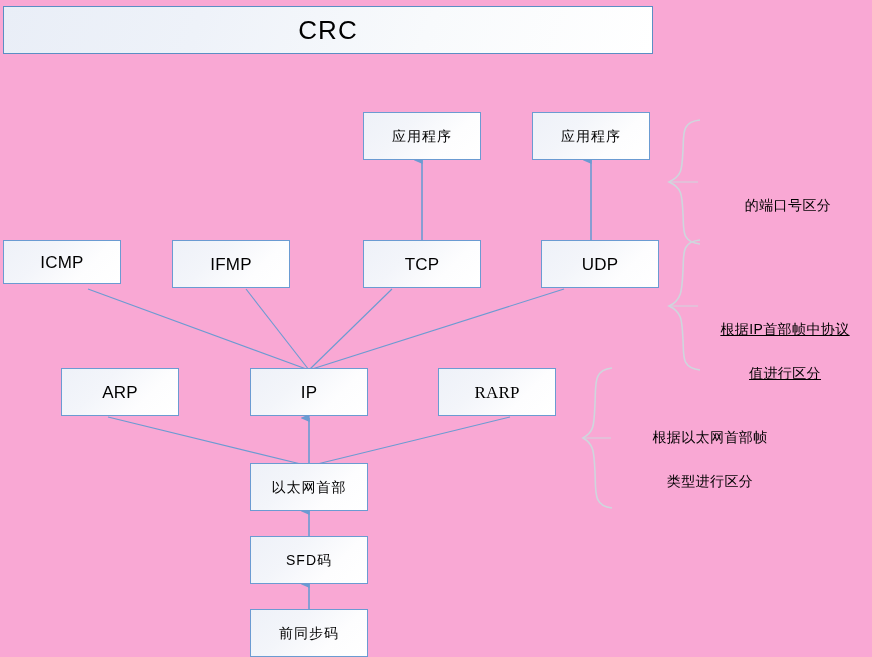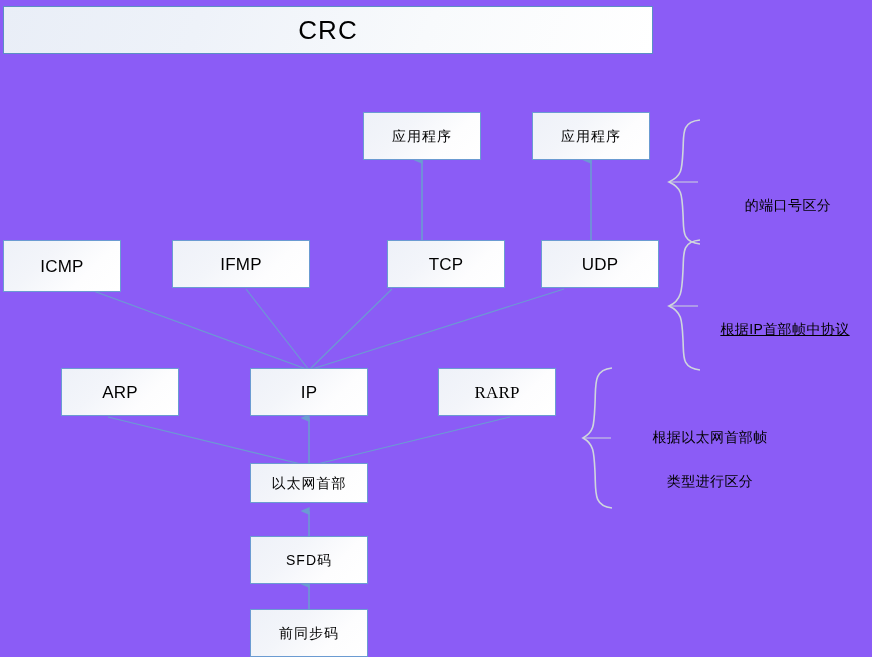--- a/index.html
+++ b/index.html
@@ -8,21 +8,21 @@
     padding: 0;
     background: #ffffff;
   }
   body {
     font-family: "Liberation Sans", "DejaVu Sans", sans-serif;
   }
   #canvas {
     position: relative;
     width: 872px;
     height: 657px;
-    background: #8b5cf6;
+    background: #f9a8d4;
     overflow: hidden;
   }
   .node {
     position: absolute;
     box-sizing: border-box;
     border: 1px solid #6b9bd2;
     background: linear-gradient(135deg, #eef1f8 0%, #f3f5fa 35%, #fdfdfe 70%, #ffffff 100%);
     display: flex;
     align-items: center;
     justify-content: center;
@@ -122,66 +122,67 @@
   </div>
 
   <div class="node node-cjk" style="left:363px; top:112px; width:118px; height:48px;">
     <span class="lbl">应用程序</span>
   </div>
 
   <div class="node node-cjk" style="left:532px; top:112px; width:118px; height:48px;">
     <span class="lbl">应用程序</span>
   </div>
 
-  <div class="node node-latin" style="left:3px; top:240px; width:118px; height:52px;text-align:right;">
+  <div class="node node-latin" style="left:3px; top:240px; width:118px; height:44px;text-align:right;">
     <span class="lbl">ICMP</span>
   </div>
 
-  <div class="node node-latin" style="left:172px; top:240px; width:138px; height:48px;">
+  <div class="node node-latin" style="left:172px; top:240px; width:118px; height:48px;">
     <span class="lbl">IFMP</span>
   </div>
 
-  <div class="node node-latin" style="left:363px; top:240px; width:118px; height:48px;margin-left:24px;">
+  <div class="node node-latin" style="left:363px; top:240px; width:118px; height:48px;">
     <span class="lbl">TCP</span>
   </div>
 
   <div class="node node-latin" style="left:532px; top:240px; width:118px; height:48px;margin-left:9px;">
     <span class="lbl">UDP</span>
   </div>
 
   <div class="node node-latin" style="left:61px; top:368px; width:118px; height:48px;">
     <span class="lbl">ARP</span>
   </div>
 
   <div class="node node-latin" style="left:250px; top:368px; width:118px; height:48px;">
     <span class="lbl">IP</span>
   </div>
 
   <div class="node node-latin" style="left:438px; top:368px; width:118px; height:48px;font-family:Liberation Serif, serif;">
     <span class="lbl">RARP</span>
   </div>
 
-  <div class="node node-cjk" style="left:250px; top:463px; width:118px; height:40px;justify-content:center;">
+  <div class="node node-cjk" style="left:250px; top:463px; width:118px; height:48px;justify-content:center;">
     <span class="lbl">以太网首部</span>
   </div>
 
   <div class="node node-cjk" style="left:250px; top:536px; width:118px; height:48px;">
     <span class="lbl">SFD码</span>
   </div>
 
   <div class="node node-cjk" style="left:250px; top:609px; width:118px; height:48px;text-align:center;">
     <span class="lbl">前同步码</span>
   </div>
 
   <div class="annot" style="left:706px; top:172px; width:164px;">
     <div>的端口号区分</div>
   </div>
 
   <div class="annot" style="left:700px; top:296px; width:170px;text-decoration:underline;">
     <div>根据IP首部帧中协议</div>
+    <div>值进行区分</div>
   </div>
 
   <div class="annot" style="left:630px; top:404px; width:160px;">
     <div>根据以太网首部帧</div>
     <div>类型进行区分</div>
   </div>
 
 </div>
 
 </body></html>

